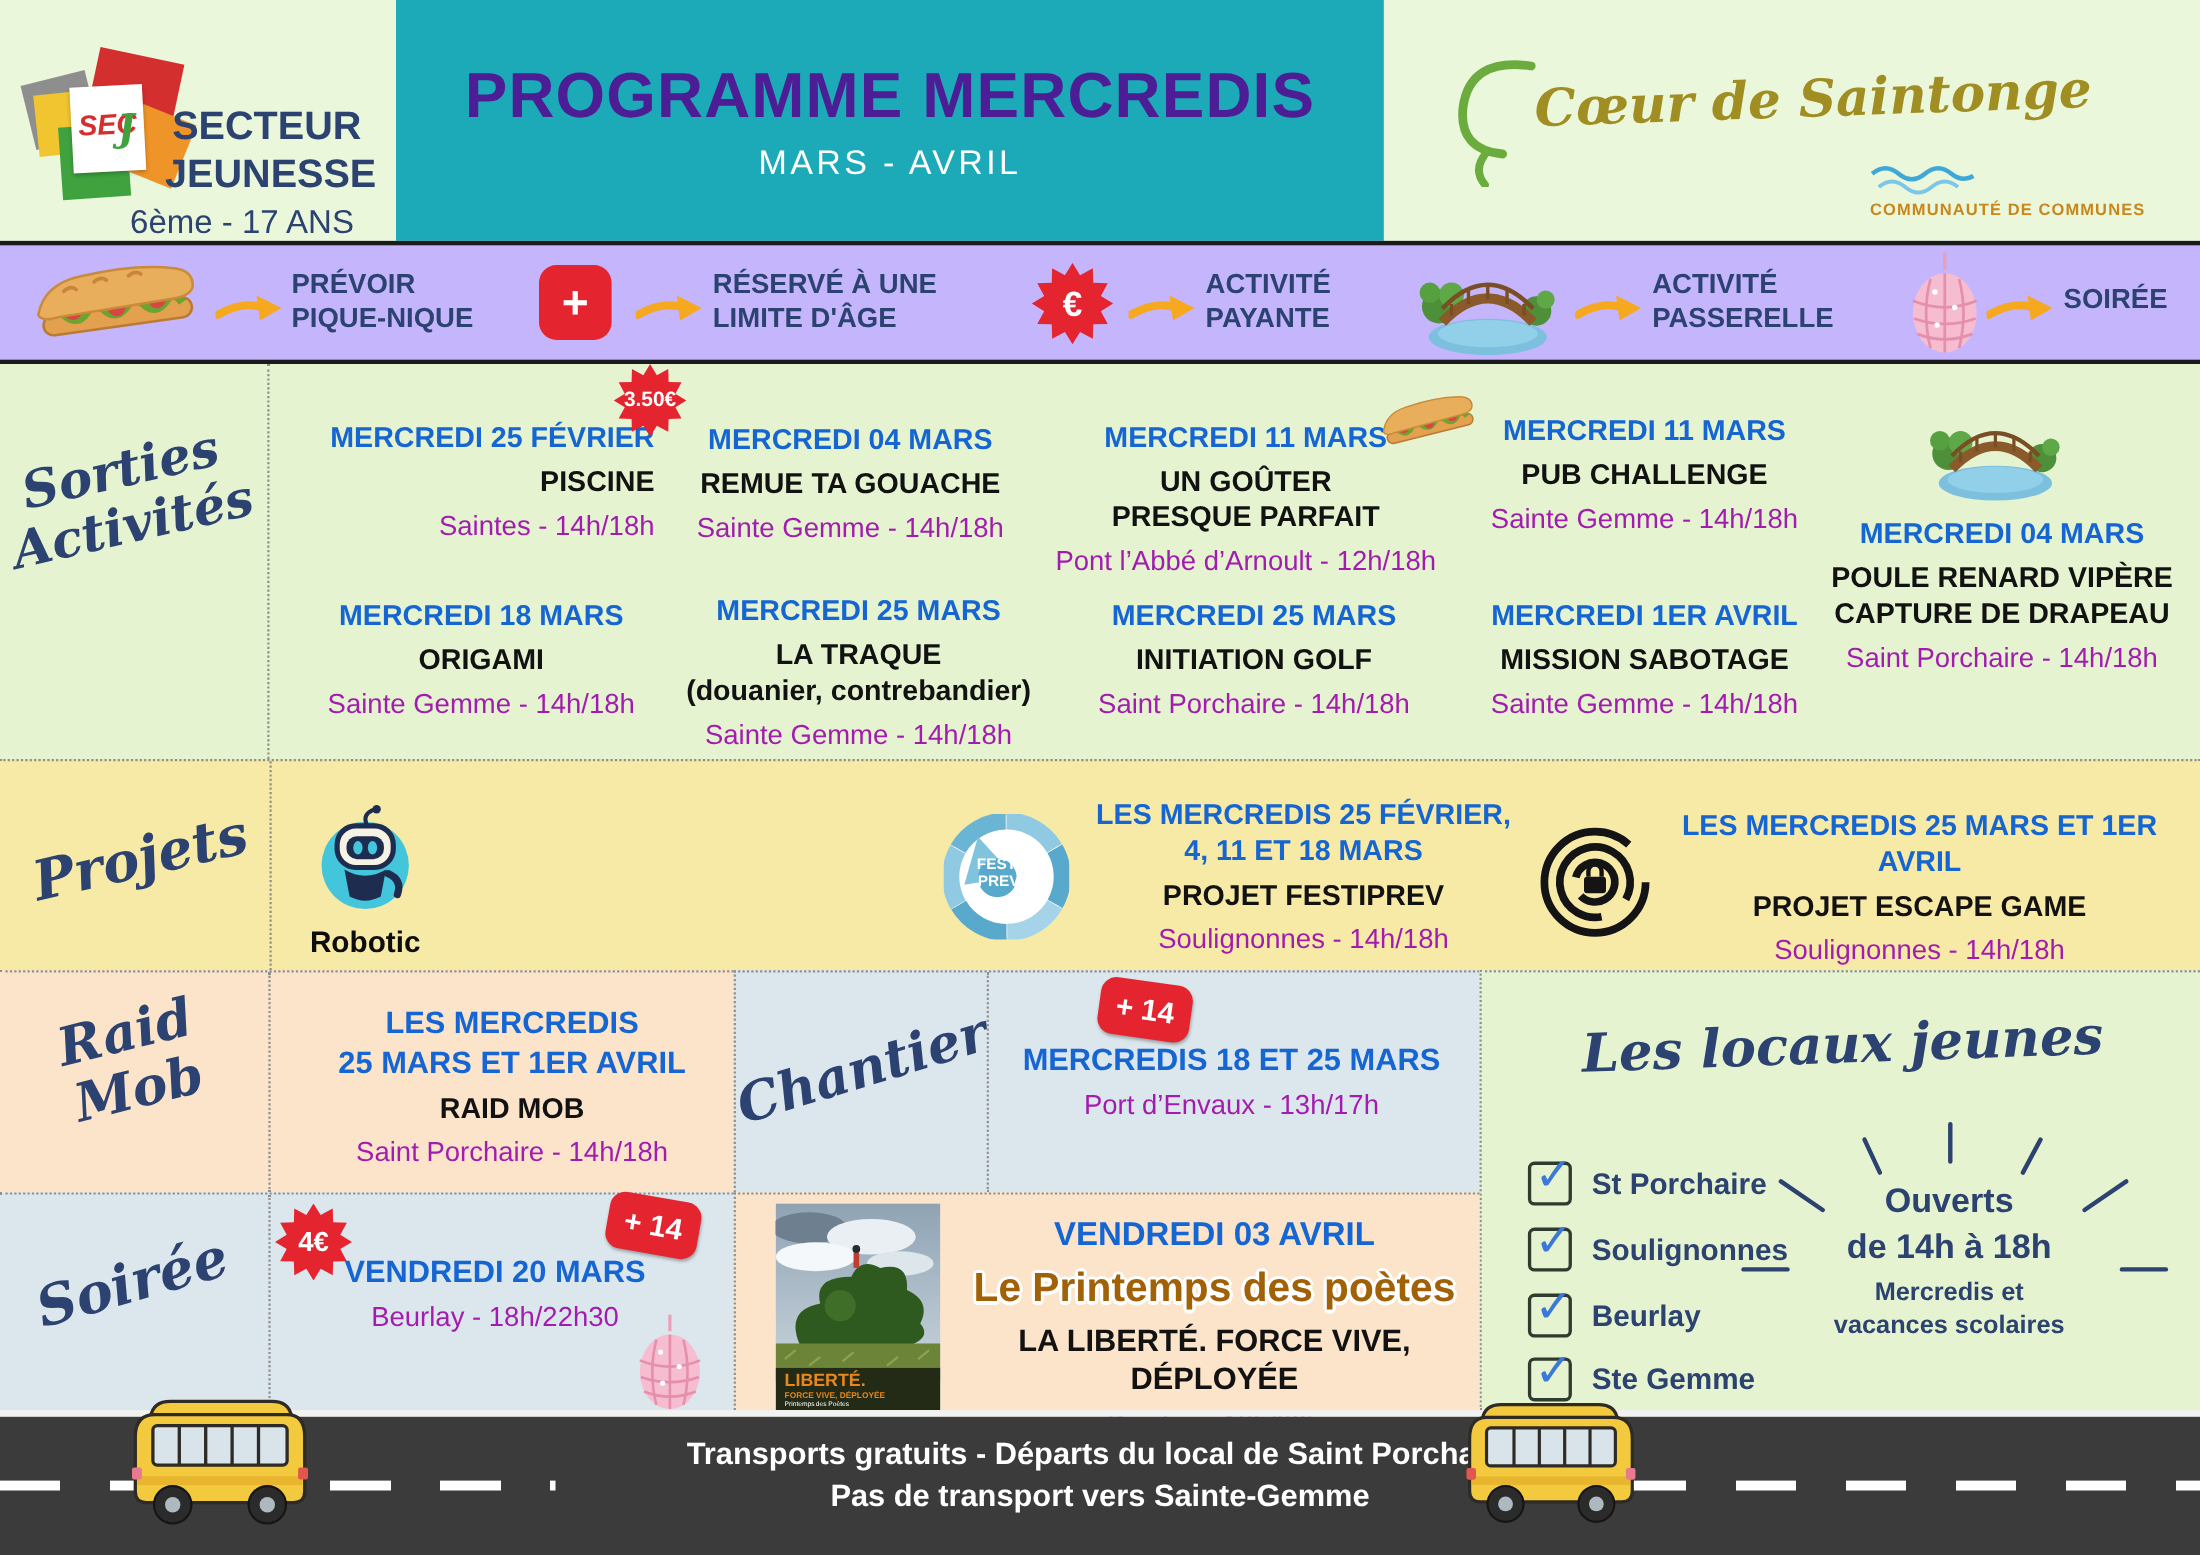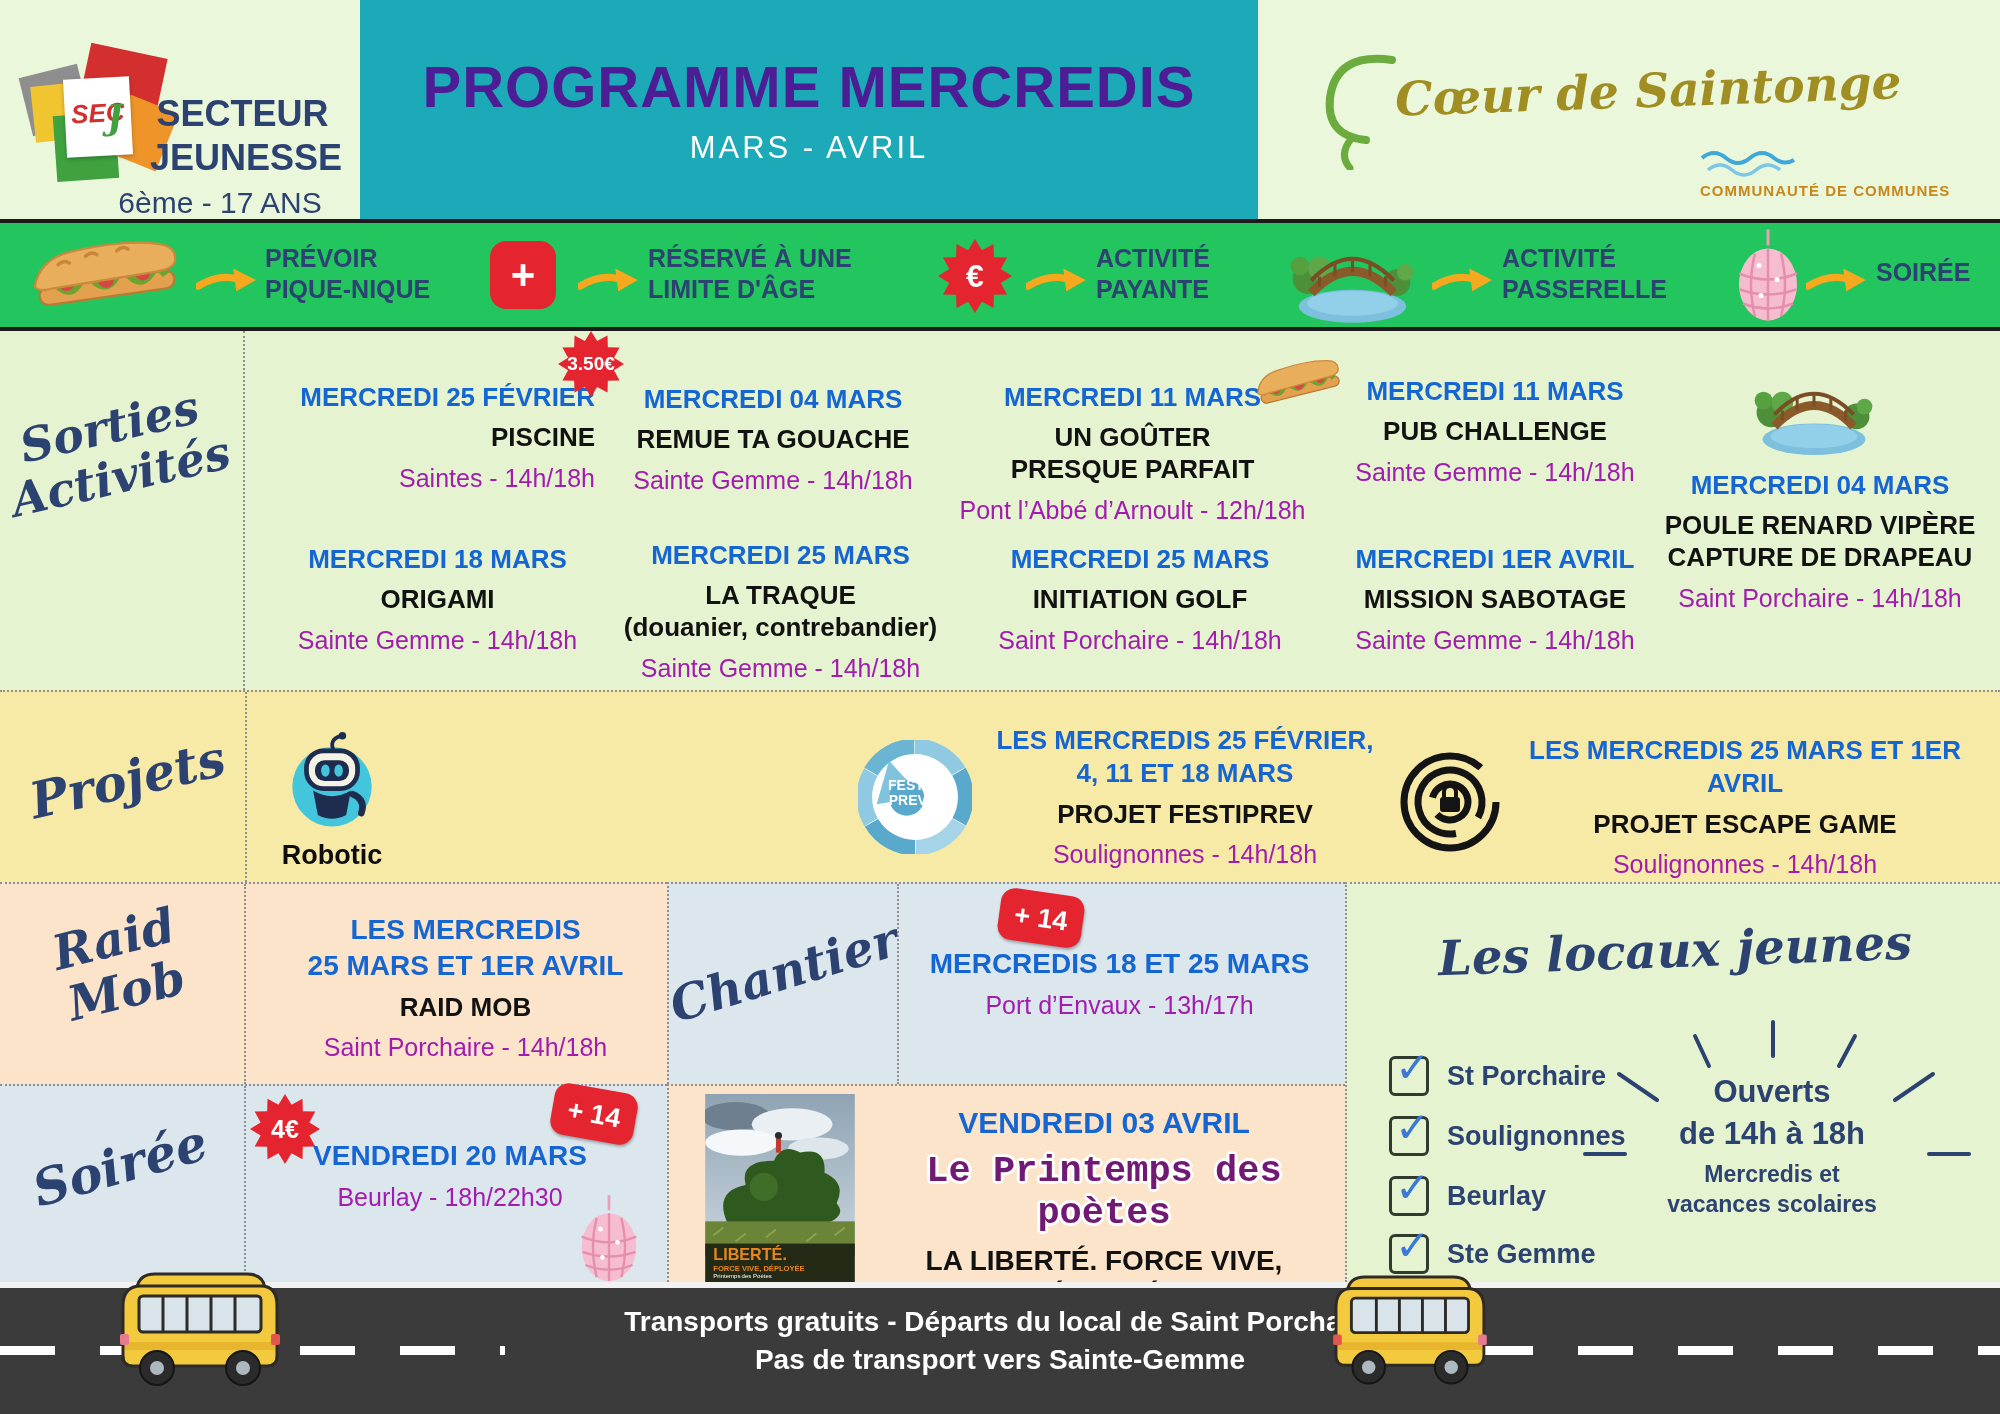--- a/index.html
+++ b/index.html
@@ -18,21 +18,21 @@
   .sq{position:absolute;}
   #sec-card{display:flex;flex-direction:column;align-items:center;justify-content:center;
             background:#fff;box-shadow:0 2px 4px rgba(0,0,0,.25);}
   #sec-card .acr{color:#D42F2F;font-weight:bold;font-size:26px;font-style:italic;line-height:.9;}
   #sec-card .jj{color:#3FA23F;font-weight:bold;font-size:34px;font-family:"DejaVu Serif",serif;
                 font-style:italic;line-height:.8;margin-top:-20px;margin-left:34px;}
   .org-script{font-family:"DejaVu Serif",serif;font-style:italic;font-weight:bold;
               color:#A08E22;font-size:47px;transform:rotate(-2deg);}
   .org-caption{color:#C8871B;font-weight:bold;font-size:15px;letter-spacing:1px;}
   
-  #legend{position:absolute;left:0;top:219px;width:2000px;height:112px;background:#22c55e;
+  #legend{position:absolute;left:0;top:219px;width:2000px;height:112px;background:#c4b5fd;
           border-top:4px solid #1b1b1b;border-bottom:4px solid #1b1b1b;box-sizing:border-box;}
   .lg-label{position:absolute;color:#2C4270;font-weight:bold;font-size:25px;line-height:1.25;}
   .plusbadge{position:absolute;background:#E4252F;border-radius:16px;color:#fff;display:flex;
              align-items:center;justify-content:center;font-weight:bold;}
   .star{position:absolute;background:#E4252F;color:#fff;display:flex;align-items:center;
         justify-content:center;font-weight:bold;
         clip-path:polygon(100% 50%,84.8% 59.3%,93.3% 75%,75.5% 75.5%,75% 93.3%,59.3% 84.8%,50% 100%,40.7% 84.8%,25% 93.3%,24.5% 75.5%,6.7% 75%,15.2% 59.3%,0% 50%,15.2% 40.7%,6.7% 25%,24.5% 24.5%,25% 6.7%,40.7% 15.2%,50% 0%,59.3% 15.2%,75% 6.7%,75.5% 24.5%,93.3% 25%,84.8% 40.7%);}
   .agebadge{position:absolute;background:#E4252F;border-radius:14px;color:#fff;display:flex;
             align-items:center;justify-content:center;font-weight:bold;font-size:27px;
             box-shadow:1px 2px 3px rgba(0,0,0,.3);}
@@ -54,23 +54,23 @@
   #sec-locaux{position:absolute;left:1345px;top:882px;width:655px;height:400px;background:#E5F3D0;}
   #sec-soiree1{position:absolute;left:0;top:1084px;width:667px;height:198px;background:#DCE6ED;}
   #sec-soiree2{position:absolute;left:667px;top:1084px;width:678px;height:198px;background:#FBE4CA;}
   .labelzone{position:absolute;top:0;left:0;height:100%;}
   .check-row{position:absolute;display:flex;align-items:center;gap:18px;}
   .checkbox{position:relative;width:34px;height:34px;border:3px solid #2e3b2e;border-radius:6px;background:transparent;}
   .tick{position:absolute;left:3px;top:-16px;color:#3B78D8;font-weight:bold;font-size:42px;
         font-family:"DejaVu Sans",sans-serif;}
   .place-label{color:#2C4270;font-weight:bold;font-size:27px;}
   .open-txt{position:absolute;color:#2C4270;font-weight:bold;text-align:center;white-space:pre-line;}
-  .bubble{font-weight:bold;color:#701a75;
+  .bubble{font-weight:bold;color:#a16207;
           text-shadow:3px 0 0 #fff,-3px 0 0 #fff,0 3px 0 #fff,0 -3px 0 #fff,
-                      2px 2px 0 #fff,-2px -2px 0 #fff,2px -2px 0 #fff,-2px 2px 0 #fff;font-family:Liberation Mono, monospace;}
+                      2px 2px 0 #fff,-2px -2px 0 #fff,2px -2px 0 #fff,-2px 2px 0 #fff;}
   
   #road-white{position:absolute;left:0;top:1282px;width:2000px;height:6px;background:#f2f2f2;}
   #road{position:absolute;left:0;top:1288px;width:2000px;height:126px;background:#3B3B3B;}
   .dashline{position:absolute;top:58px;height:9px;
             background:repeating-linear-gradient(90deg,#fff 0 55px,transparent 55px 100px);}
   .road-text{position:absolute;width:100%;text-align:center;color:#fff;font-weight:bold;font-size:28px;}
   .bus{position:absolute;z-index:5;}
 </style>
 </head>
 <body>

